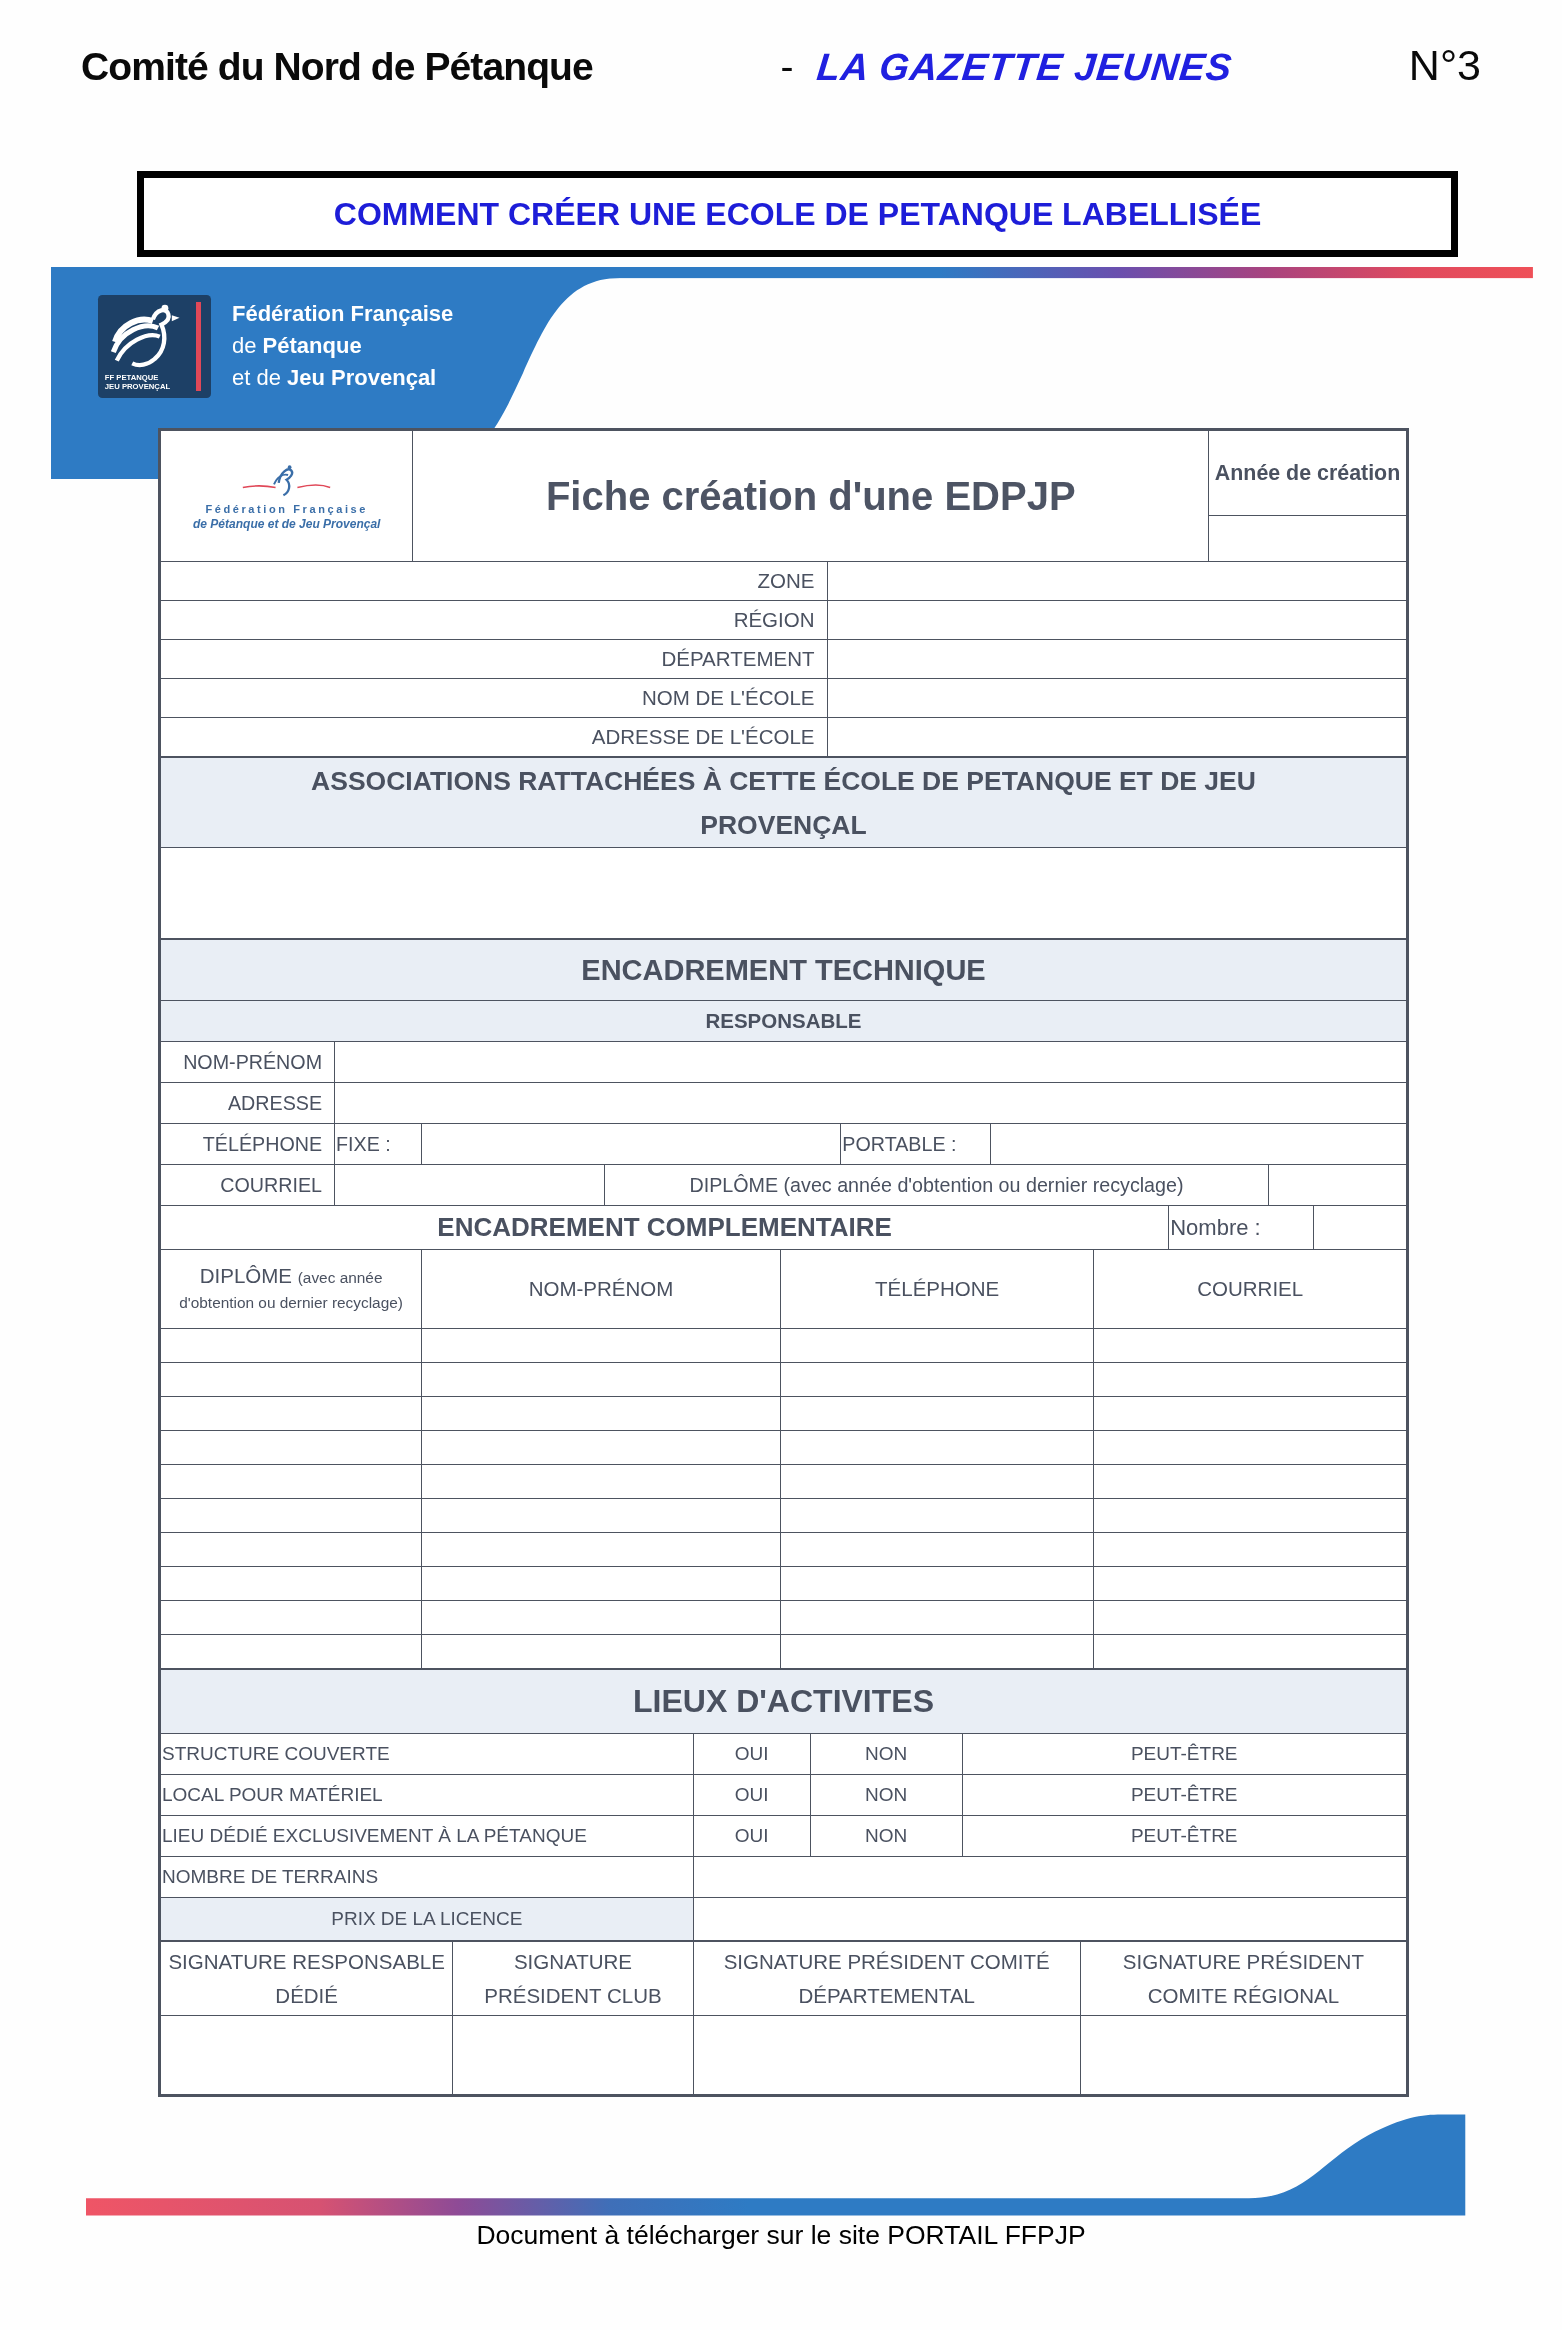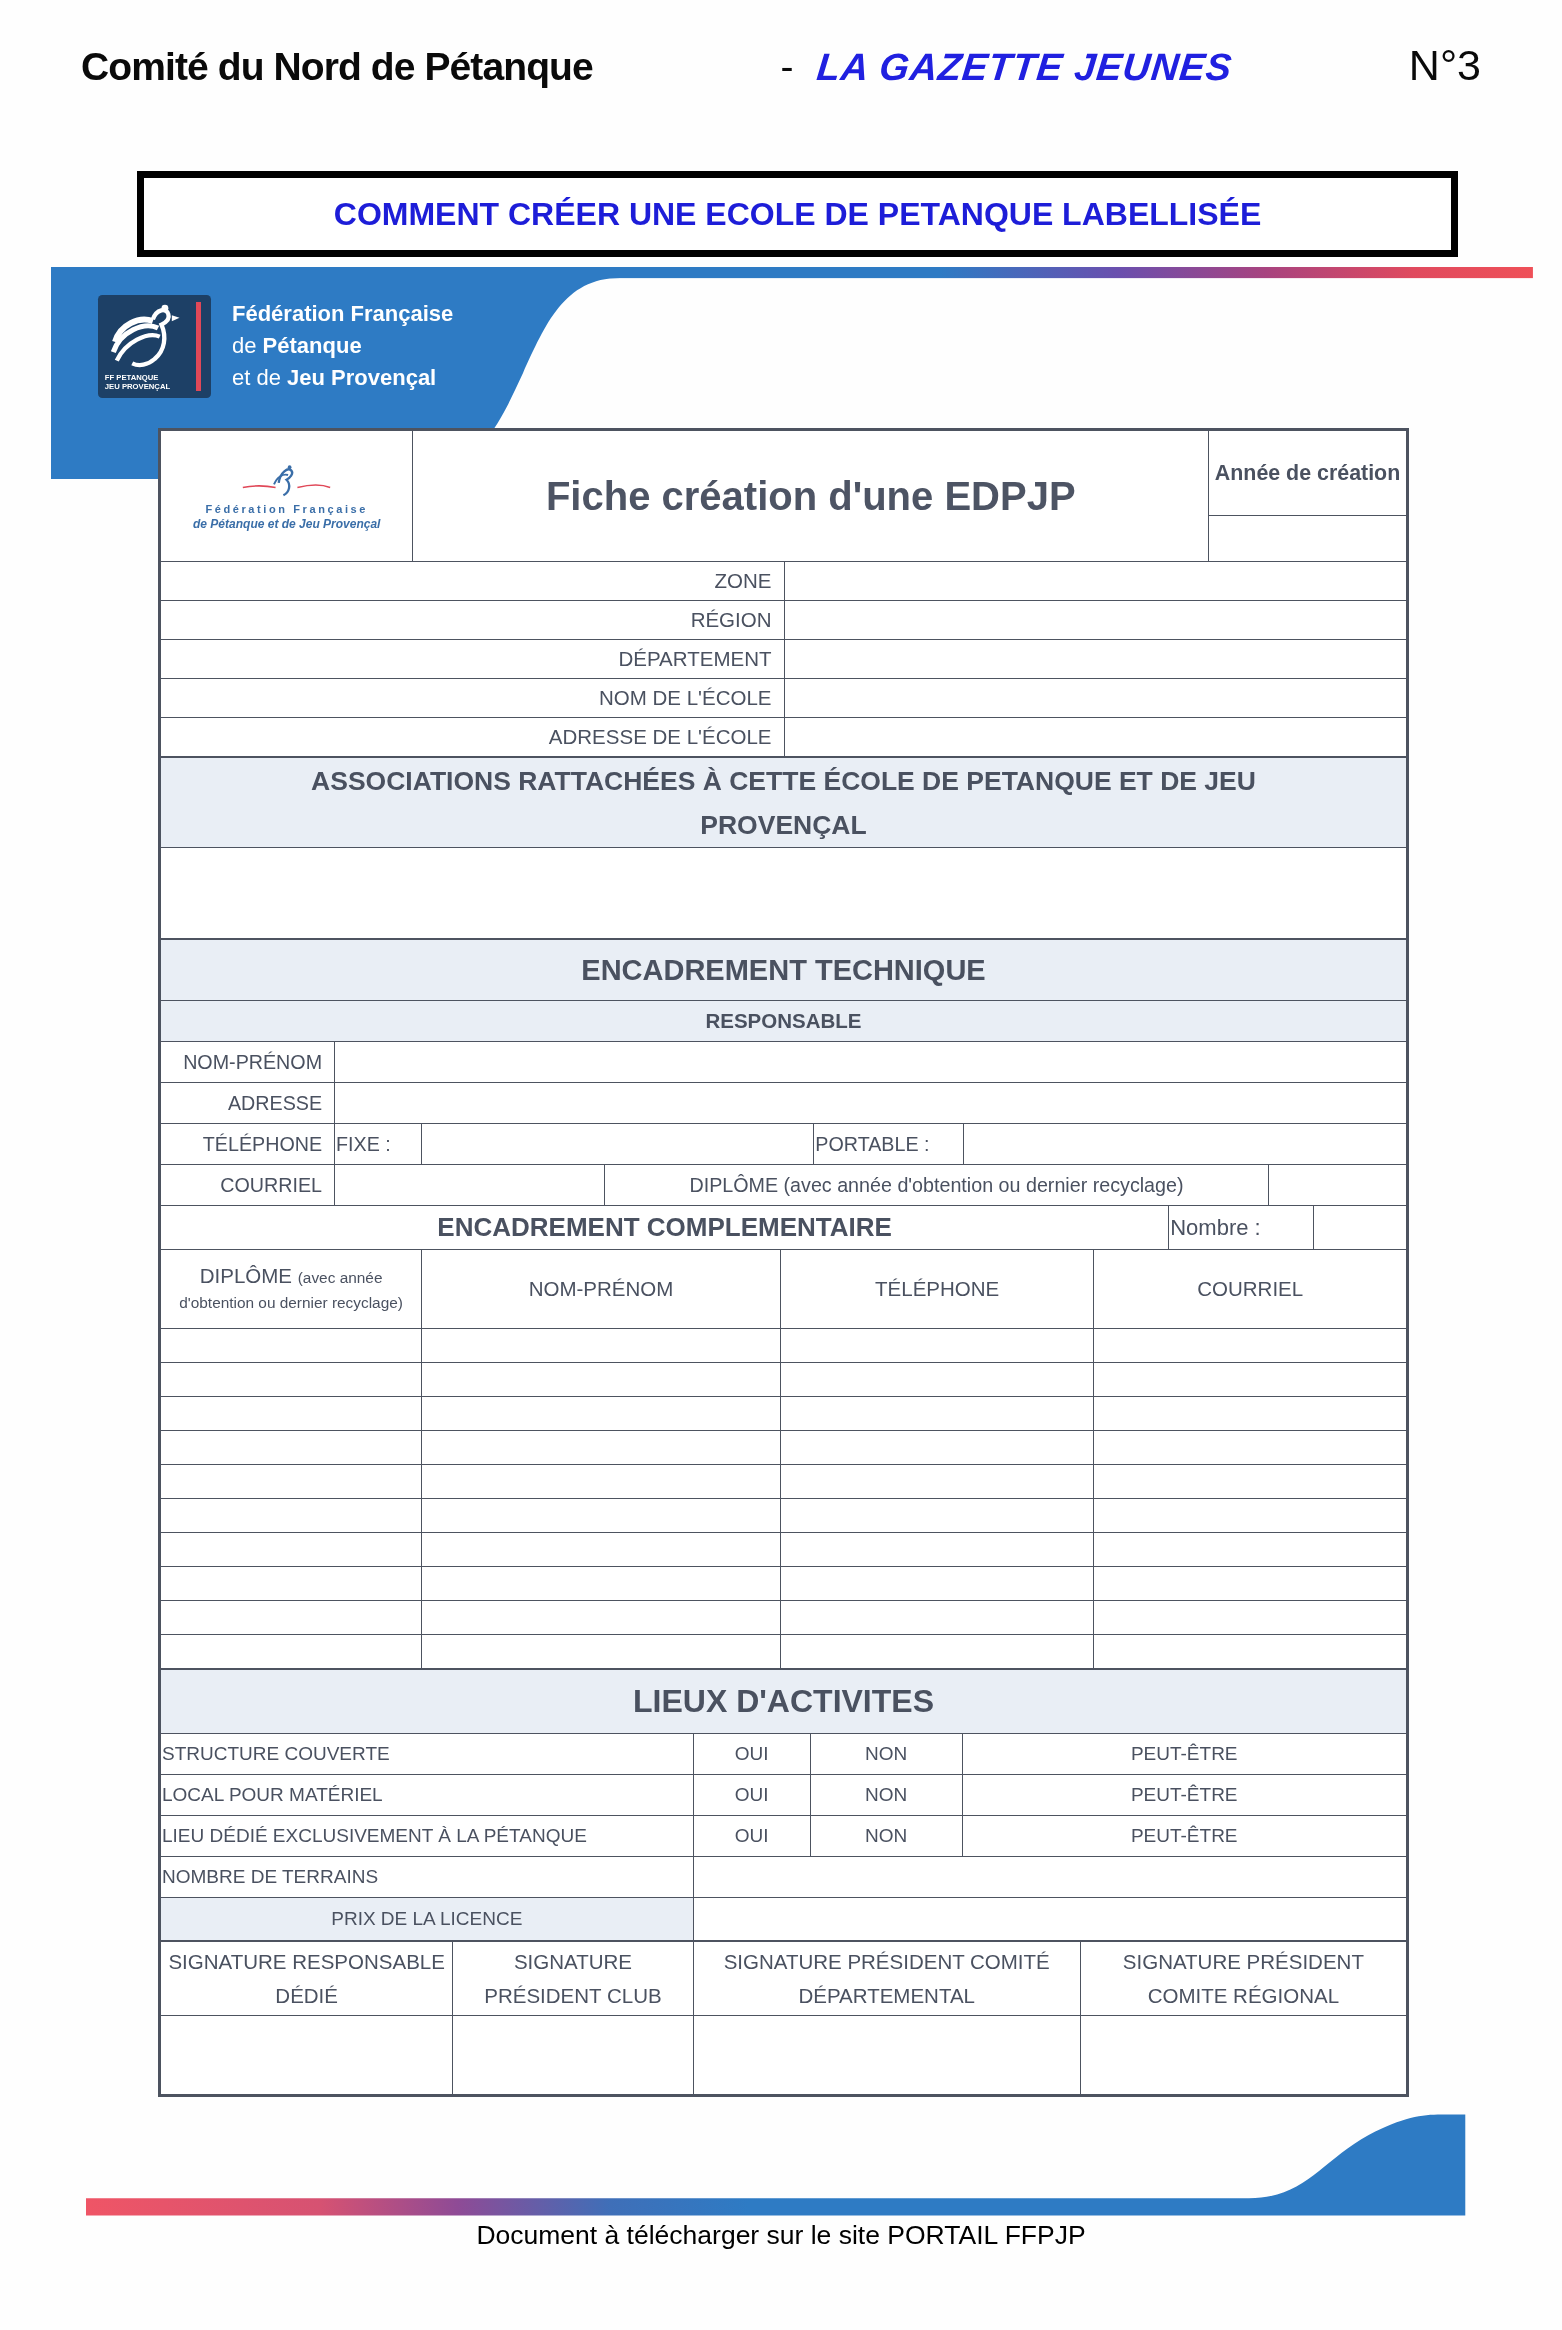--- a/index.html
+++ b/index.html
@@ -58,38 +58,38 @@
   .c-logo svg{width:103px;height:39px;}
   .c-logo .l1{font-size:11px;letter-spacing:2.6px;color:#3a6ea8;font-weight:700;margin-top:2.6px;}
   .c-logo .l2{font-size:12px;color:#3a6ea8;font-weight:700;margin-top:1.7px;font-style:italic;}
   .c-ftitle{width:63.9%;font-size:40px;font-weight:700;color:#4d5464;}
   .c-year{width:15.9%;display:flex;flex-direction:column;align-items:stretch;border-left:1.7px solid var(--line);}
   .c-year .ylab{height:84px;display:flex;align-items:center;justify-content:center;
                 font-size:21.4px;font-weight:600;}
   .c-year .yval{flex:1;border-top:1.7px solid var(--line);}
 
   .r-id{height:39px;font-size:20.5px;}
-  .c-idlab{width:50%;}
+  .c-idlab{width:50%;margin-left:43px;}
   .c-idval{width:50%;}
 
   .r-assoc{height:91px;}
   .r-assoc .cell{width:100%;font-size:26.5px;font-weight:700;line-height:44px;padding:0 120px;}
   .r-blank{height:91px;}
   .r-blank .cell{width:100%;}
   .r-enctech{height:62px;}
   .r-enctech .cell{width:100%;font-size:29px;font-weight:700;}
   .r-resp{height:41px;}
   .r-resp .cell{width:100%;font-size:20.5px;font-weight:700;}
 
   .r-field{height:41px;font-size:19.7px;}
   .c-flab{width:13.9%;}
   .c-fval{width:86.1%;}
   .c-fixe{width:7.0%;}
   .c-tel1{width:31.5%;}
-  .c-port{width:12.0%;}
+  .c-port{width:12.0%;margin-left:27px;}
   .c-tel2{width:35.6%;}
   .c-cour1{width:21.7%;}
   .c-dipl{width:53.3%;font-size:19.7px;}
   .c-cour2{width:11.1%;}
 
   .r-compl{height:44px;}
   .c-compl{width:80.9%;font-size:26px;font-weight:700;}
   .c-nomb{width:11.6%;font-size:22px;}
   .c-nombval{width:7.5%;}
 

